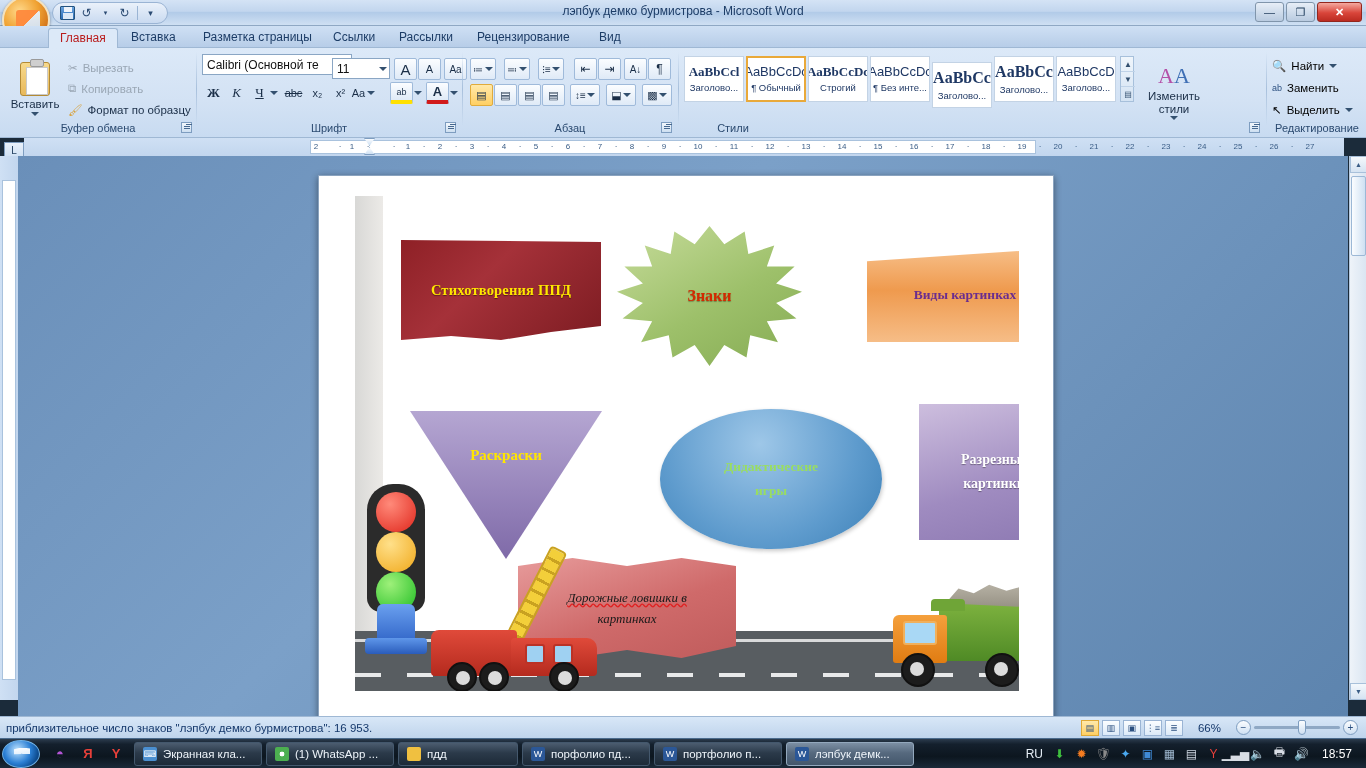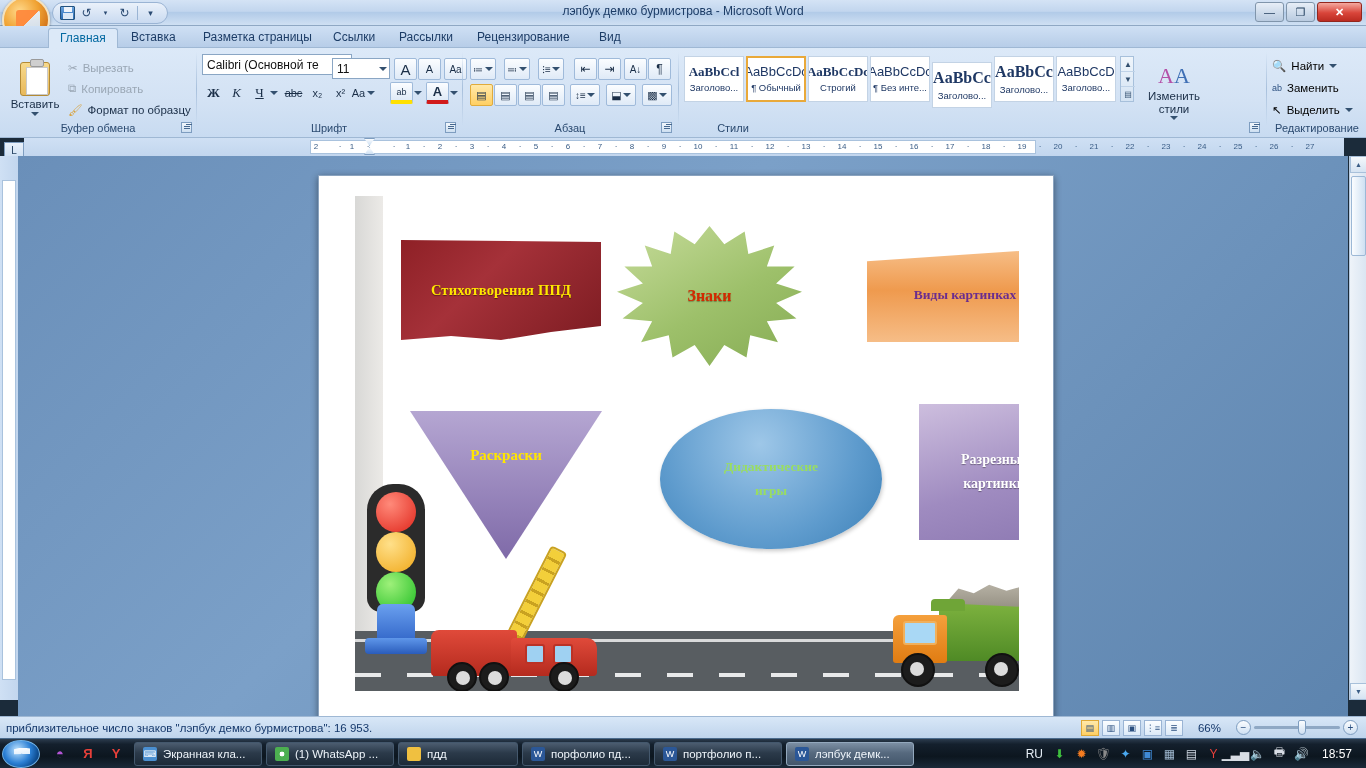--- a/index.html
+++ b/index.html
@@ -59,21 +59,21 @@
 
   
   .ribbon-tabs {
     position:absolute; left:0; top:26px; width:1366px; height:22px;
     background:linear-gradient(to bottom,#cfe0f4,#b7cde8);
     border-bottom:1px solid #9fb8d4;
   }
   .tab { position:absolute; top:2px; height:20px; line-height:19px; padding:0 11px;
     font-size:12px; color:#1c3c66; cursor:default; border-radius:3px 3px 0 0; }
   .tab.active { background:#dce9f8; border:1px solid #9fb8d4; border-bottom:none;
-    color:#0369a1; }
+    color:#b91c1c; }
   .ribbon {
     position:absolute; left:0; top:48px; width:1366px; height:90px;
     background:linear-gradient(to bottom,#dce9f8 0%,#d3e2f4 60%,#c8dbf1 100%);
     border-bottom:1px solid #9fb8d4;
   }
   .group { position:absolute; top:2px; height:86px; }
   .group-sep { position:absolute; top:4px; width:1px; height:74px;
     background:linear-gradient(to bottom,rgba(255,255,255,0),#a8c0dc,rgba(255,255,255,0)); }
   .group-label { position:absolute; bottom:2px; width:100%; text-align:center;
     font-size:11px; color:#2b4a70; }
@@ -626,20 +626,26 @@
           </span>
         </div>
 
         <div class="shape fold">
           <span>
             <span>Разрезные</span><br>
             <span>картинки</span>
           </span>
         </div>
 
+        <div class="shape wave-pink">
+          <span>
+            <span class="squig">Дорожные ловишки в</span><br>
+            <span>картинках</span>
+          </span>
+        </div>
 
         <div class="tl">
           <div class="tl-body"></div>
           <div class="tl-lamp tl-r"></div>
           <div class="tl-lamp tl-y"></div>
           <div class="tl-lamp tl-g"></div>
           <div class="tl-base"></div>
           <div class="tl-foot"></div>
         </div>
 

